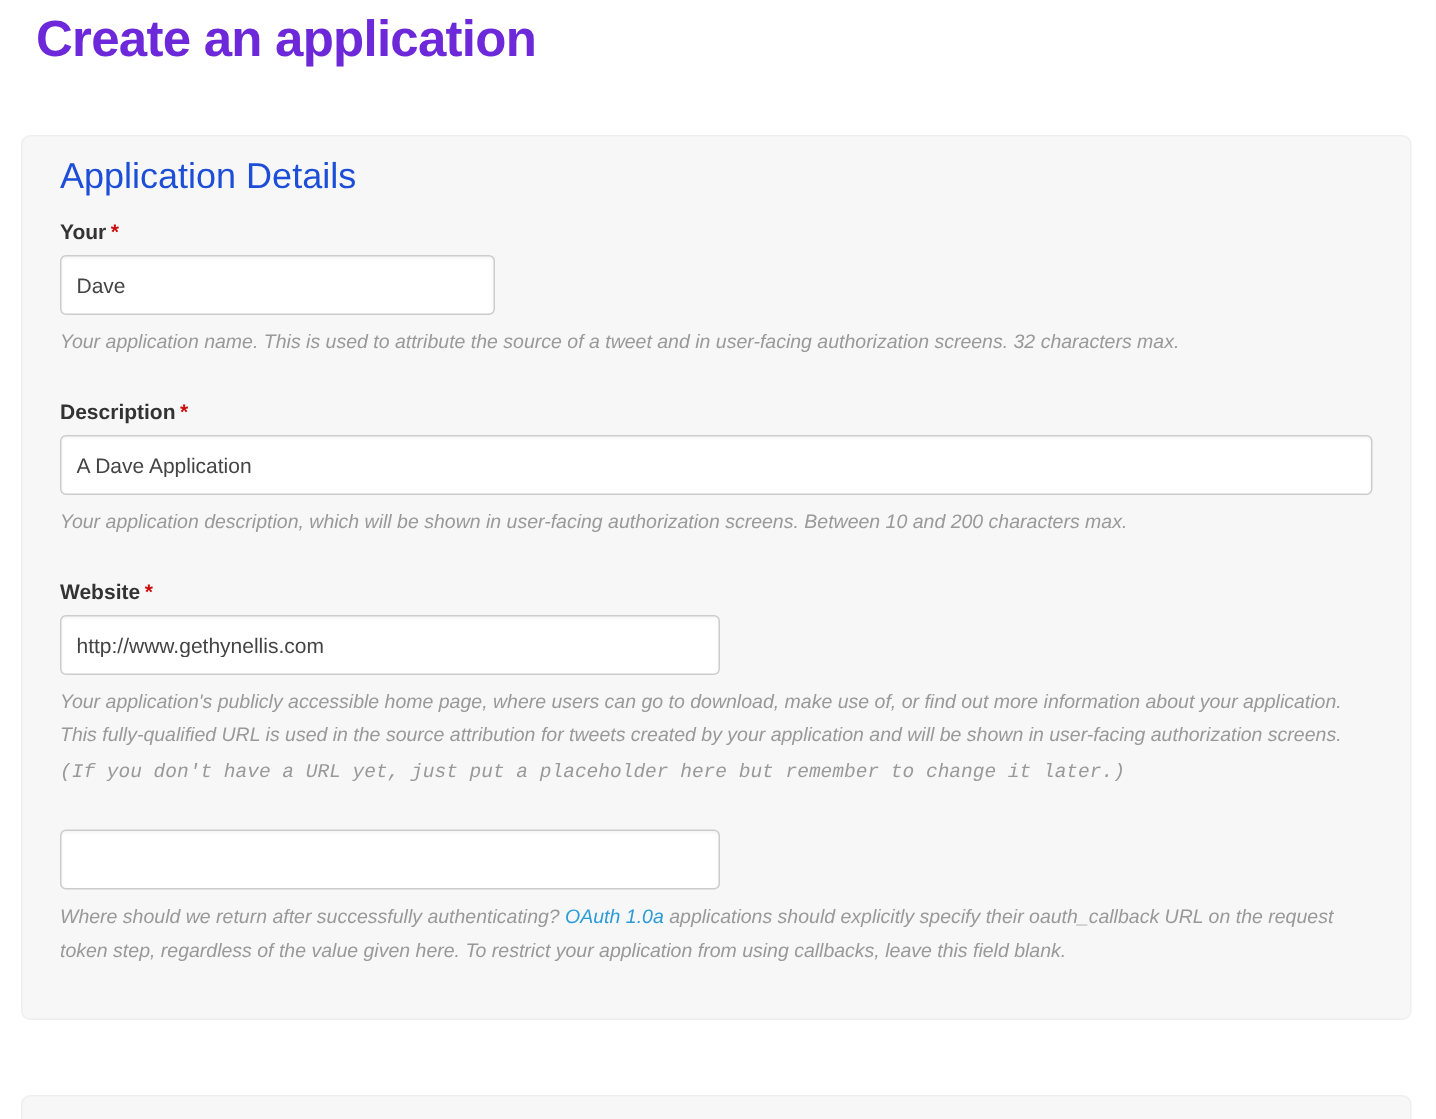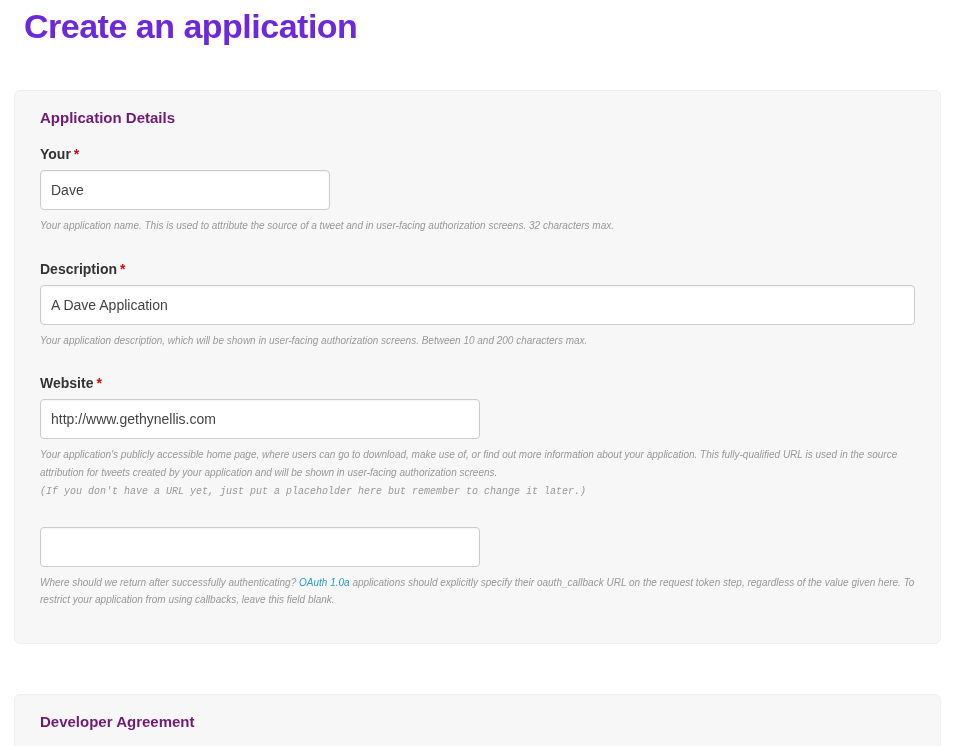--- a/index.html
+++ b/index.html
@@ -24,23 +24,23 @@
     background: var(--panel-bg, #f7f7f7);
     border: 1px solid #efefef;
     border-radius: 6px;
     padding: 15px 25px 34px 25px;
   }
   .panel.agreement {
     margin-top: 50px;
     padding-bottom: 60px;
   }
   .section-heading {
-    font-size: 15px;
-    font-weight: 700;
-    color: #701a75;
+    font-size: 24px;
+    font-weight: 400;
+    color: #1d4ed8;
     margin: 0 0 16px 0;
     line-height: 24px;
   }
   .field { margin-bottom: 26px; }
   .field:last-child { margin-bottom: 0; }
   .field-label {
     display: block;
     font-size: 14px;
     font-weight: bold;
     color: #333333;
@@ -61,21 +61,21 @@
     color: #444444;
     background: #ffffff;
     font-family: "Liberation Sans", sans-serif;
     box-shadow: inset 0 1px 2px rgba(0,0,0,0.05);
     outline: none;
   }
   .w-name { width: 290px; }
   .w-desc { width: 890px; max-width: 100%; }
   .w-url  { width: 440px; }
   .helper {
-    font-size: 10px;
+    font-size: 13px;
     font-style: italic;
     color: #999999;
     line-height: 1.75;
     margin: 7px 0 0 0;
     max-width: 905px;
   }
   .helper + .helper { margin-top: 2px; font-family: Liberation Mono, monospace; }
   a.inline-link {
     color: var(--link-blue, #2b9cd8);
     text-decoration: none;

